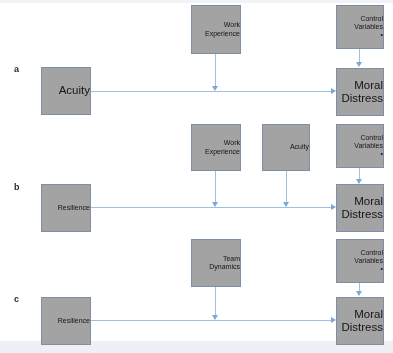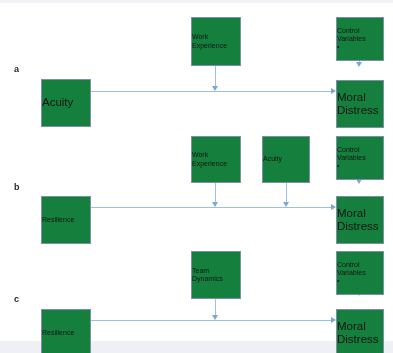--- a/index.html
+++ b/index.html
@@ -30,29 +30,28 @@
   .bottom-band {
     position: absolute;
     left: 0; top: 341px;
     width: 393px; height: 12px;
     background: #eef0f6;
   }
   .node {
     position: absolute;
     box-sizing: border-box;
     border: 1px solid #7d8fa6;
-    background: #15803d;
+    background: #a3a3a3;
     display: flex;
     align-items: center;
     justify-content: center;
-    text-align: left;
+    text-align: right;
     color: #141414;
     line-height: 1.15;
     z-index: 3;
-    margin-top: 12px;
   }
   .node .node-text {
     display: block;
     width: 100%;
     white-space: pre-line;
   }
   .fs-sm { font-size: 7px; }
   .fs-md { font-size: 11.5px; }
   .panel-label {
     position: absolute;

